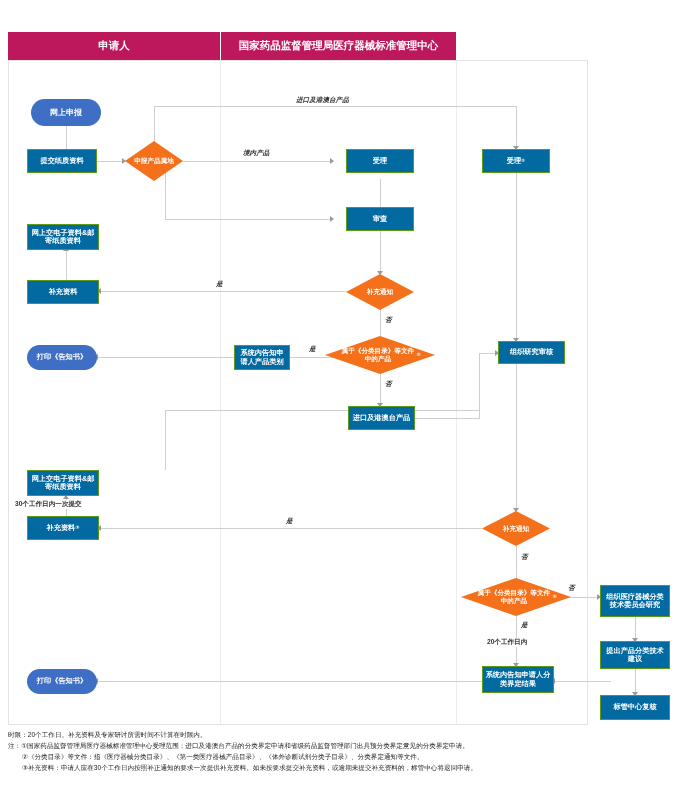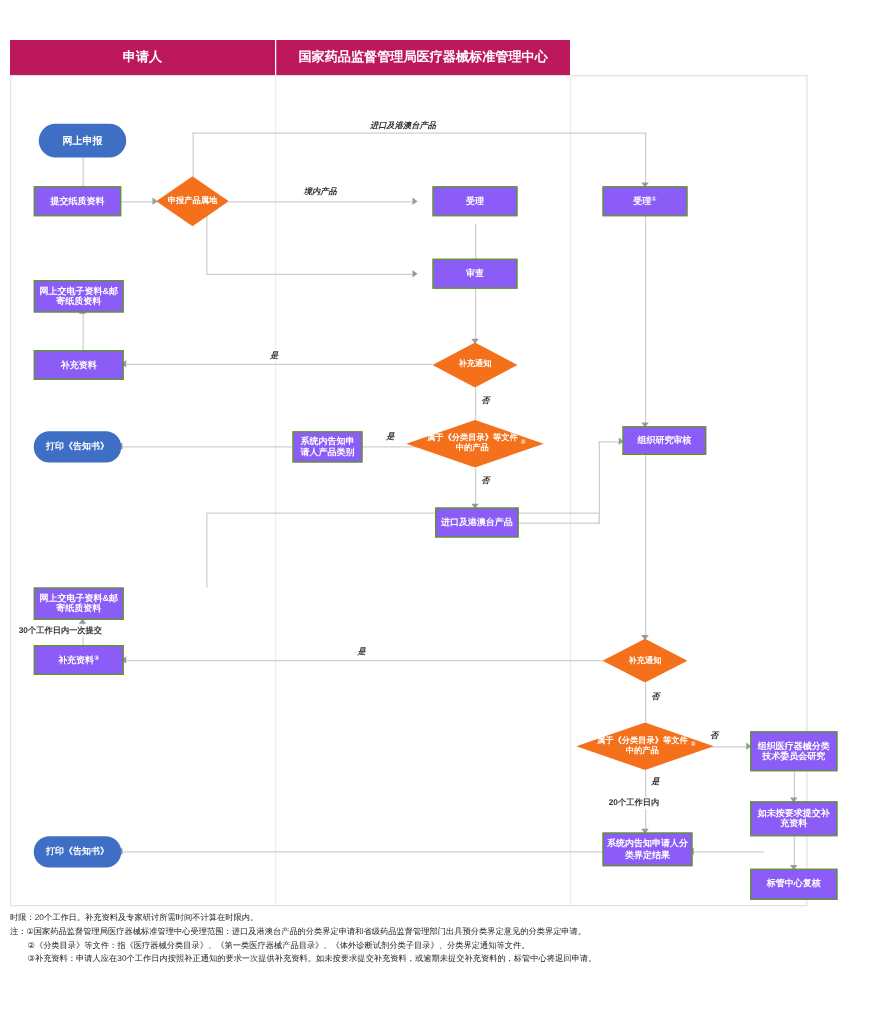--- a/index.html
+++ b/index.html
@@ -12,29 +12,29 @@
     font-size:11px;font-weight:bold;letter-spacing:.5px;}
   .hdr-row{position:absolute;left:8px;top:32px;width:684px;height:28px;display:flex;}
   .hdr-cell{background:#be185d;color:#fff;display:flex;align-items:center;justify-content:center;
     font-size:10.5px;font-weight:bold;border-left:1px solid #fff;box-sizing:border-box;}
   .hdr-cell:first-child{border-left:none;}
   .hdr-c1{width:212px;}
   .hdr-c2{width:236px;}
   .hdr-c3{width:236px;}
 
   
-  .canvas{position:absolute;left:8px;top:60px;width:638px;height:665px;
+  .canvas{position:absolute;left:8px;top:60px;width:580px;height:665px;
     background:#ffffff;border:1px solid #e3e3e3;box-sizing:border-box;}
   .lane-div{position:absolute;top:0;width:1px;height:100%;background:#ededed;}
 
   
   .node{position:absolute;box-sizing:border-box;display:flex;align-items:center;
     justify-content:center;text-align:center;color:#fff;font-weight:bold;
     line-height:1.15;}
-  .box{background:#8b5cf6;border:1px solid #5d9a18;font-size:7.2px;padding:1px 2px;}
+  .box{background:#0369a1;border:1px solid #5d9a18;font-size:7.2px;padding:1px 2px;}
   .oval{background:#3f6fc4;border-radius:999px;font-size:8px;}
   .diamond{font-size:6.6px;color:#fff;background:transparent;border:none;}
   .diamond .dtxt{position:relative;z-index:3;width:115%;}
   .sup{font-size:5px;vertical-align:super;}
 
   
   .ln{position:absolute;background:#cfcfcf;}
   .lnh{height:1px;}
   .lnv{width:1px;}
   .arr{position:absolute;width:0;height:0;}
@@ -255,21 +255,21 @@
       </svg>
       <span class="dtxt" style="width:70%">属于《分类目录》等文件中的产品</span>
         <span class="sup" style="position:relative;z-index:3">②</span>
     </div>
 
     <div class="node box" style="left:591px;top:524px;width:70px;height:32px">
       <span>组织医疗器械分类技术委员会研究</span>
     </div>
 
     <div class="node box" style="left:591px;top:580px;width:70px;height:28px">
-      <span>如未按要求提交补充资料</span>
+      <span>提出产品分类技术建议</span>
     </div>
 
     <div class="node box" style="left:591px;top:634px;width:70px;height:25px">
       <span>标管中心复核</span>
     </div>
 
     <div class="node box" style="left:473px;top:605px;width:72px;height:27px">
       <span>系统内告知申请人分类界定结果</span>
     </div>
 

